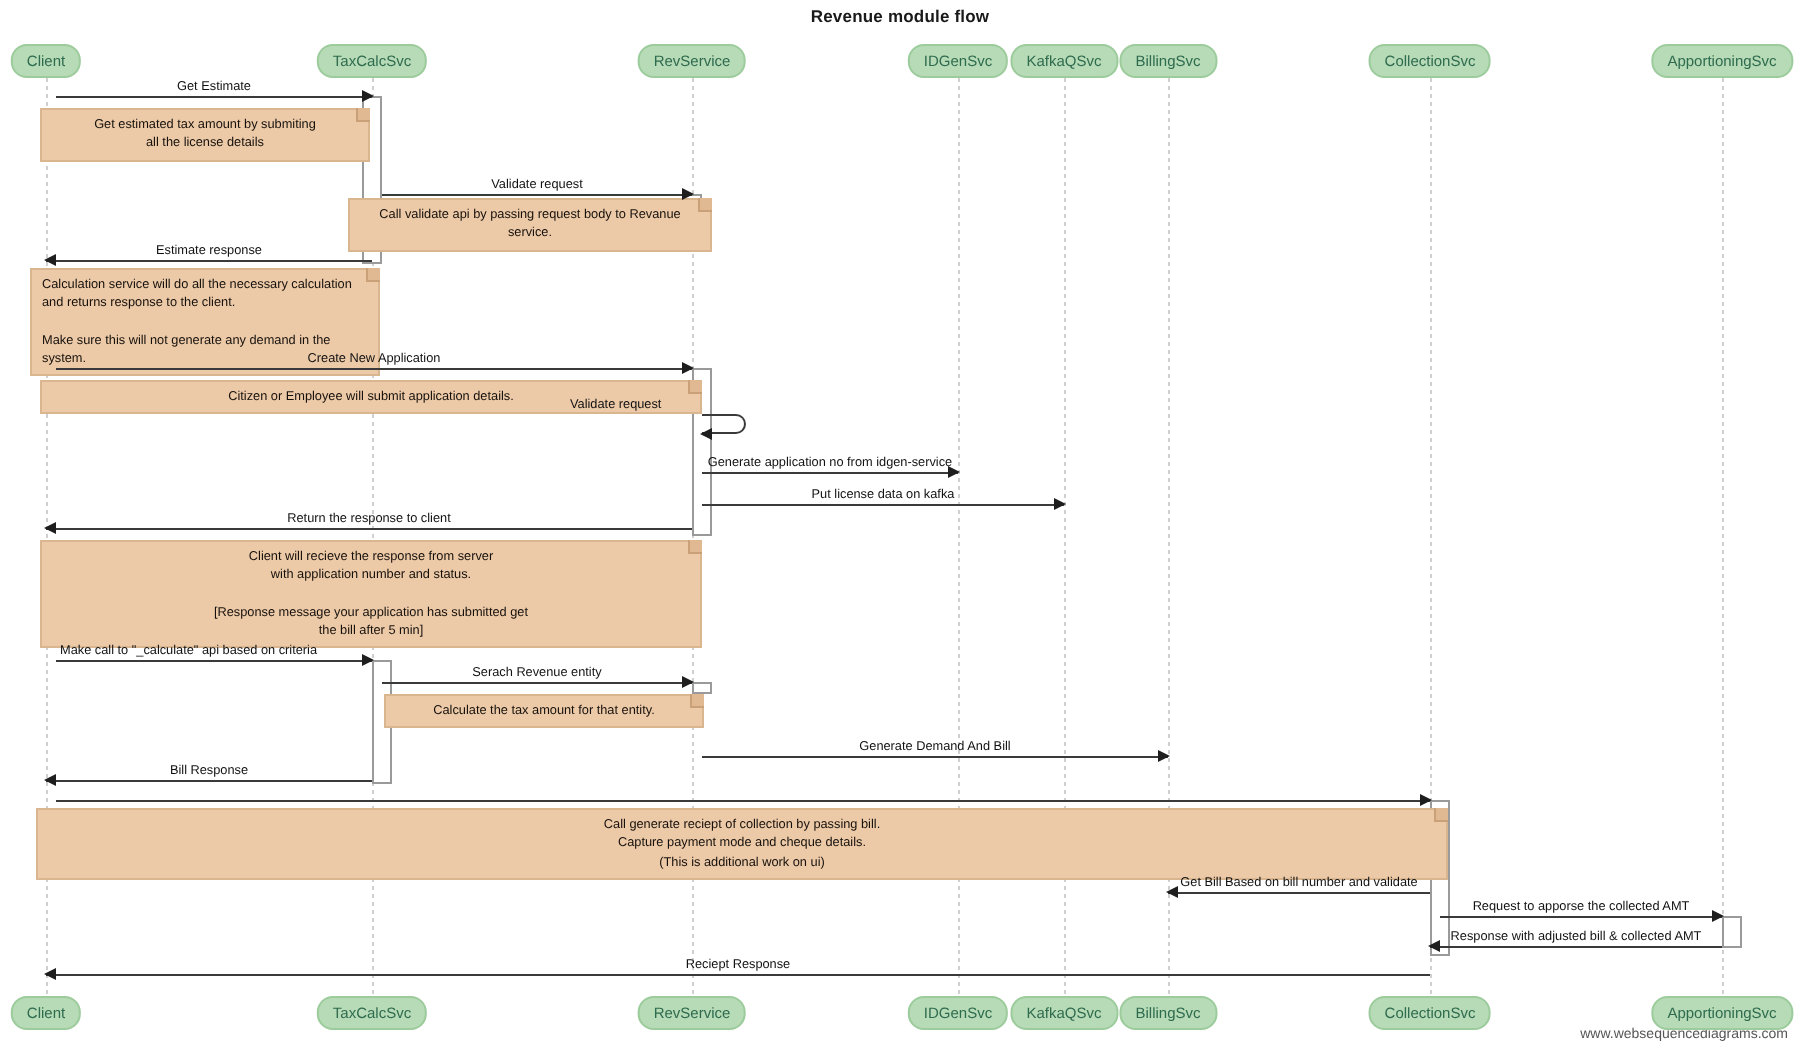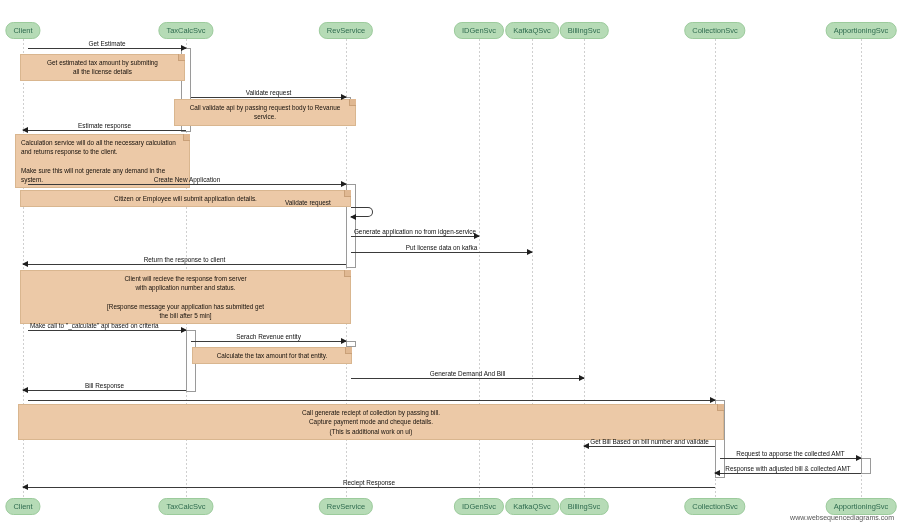--- a/index.html
+++ b/index.html
@@ -126,20 +126,21 @@
     width: 0; height: 0;
     border-top: 3.5px solid transparent;
     border-bottom: 3.5px solid transparent;
     border-right: 6px solid #1e1e1e;
   }
 </style>
 </head>
 <body>
 
 <div id="canvas">
+  <div class="title">Revenue module flow</div>
   <div class="footer">www.websequencediagrams.com</div>
 <div class="lifeline" style="left: 23px; top: 39px; height: 459px;"></div>
     <div class="lifeline" style="left: 186px; top: 39px; height: 459px;"></div>
     <div class="lifeline" style="left: 346px; top: 39px; height: 459px;"></div>
     <div class="lifeline" style="left: 479px; top: 39px; height: 459px;"></div>
     <div class="lifeline" style="left: 532px; top: 39px; height: 459px;"></div>
     <div class="lifeline" style="left: 584px; top: 39px; height: 459px;"></div>
     <div class="lifeline" style="left: 715px; top: 39px; height: 459px;"></div>
     <div class="lifeline" style="left: 861px; top: 39px; height: 459px;"></div>
     <div class="pill" style="left: 23px; top: 22px;">Client</div>

